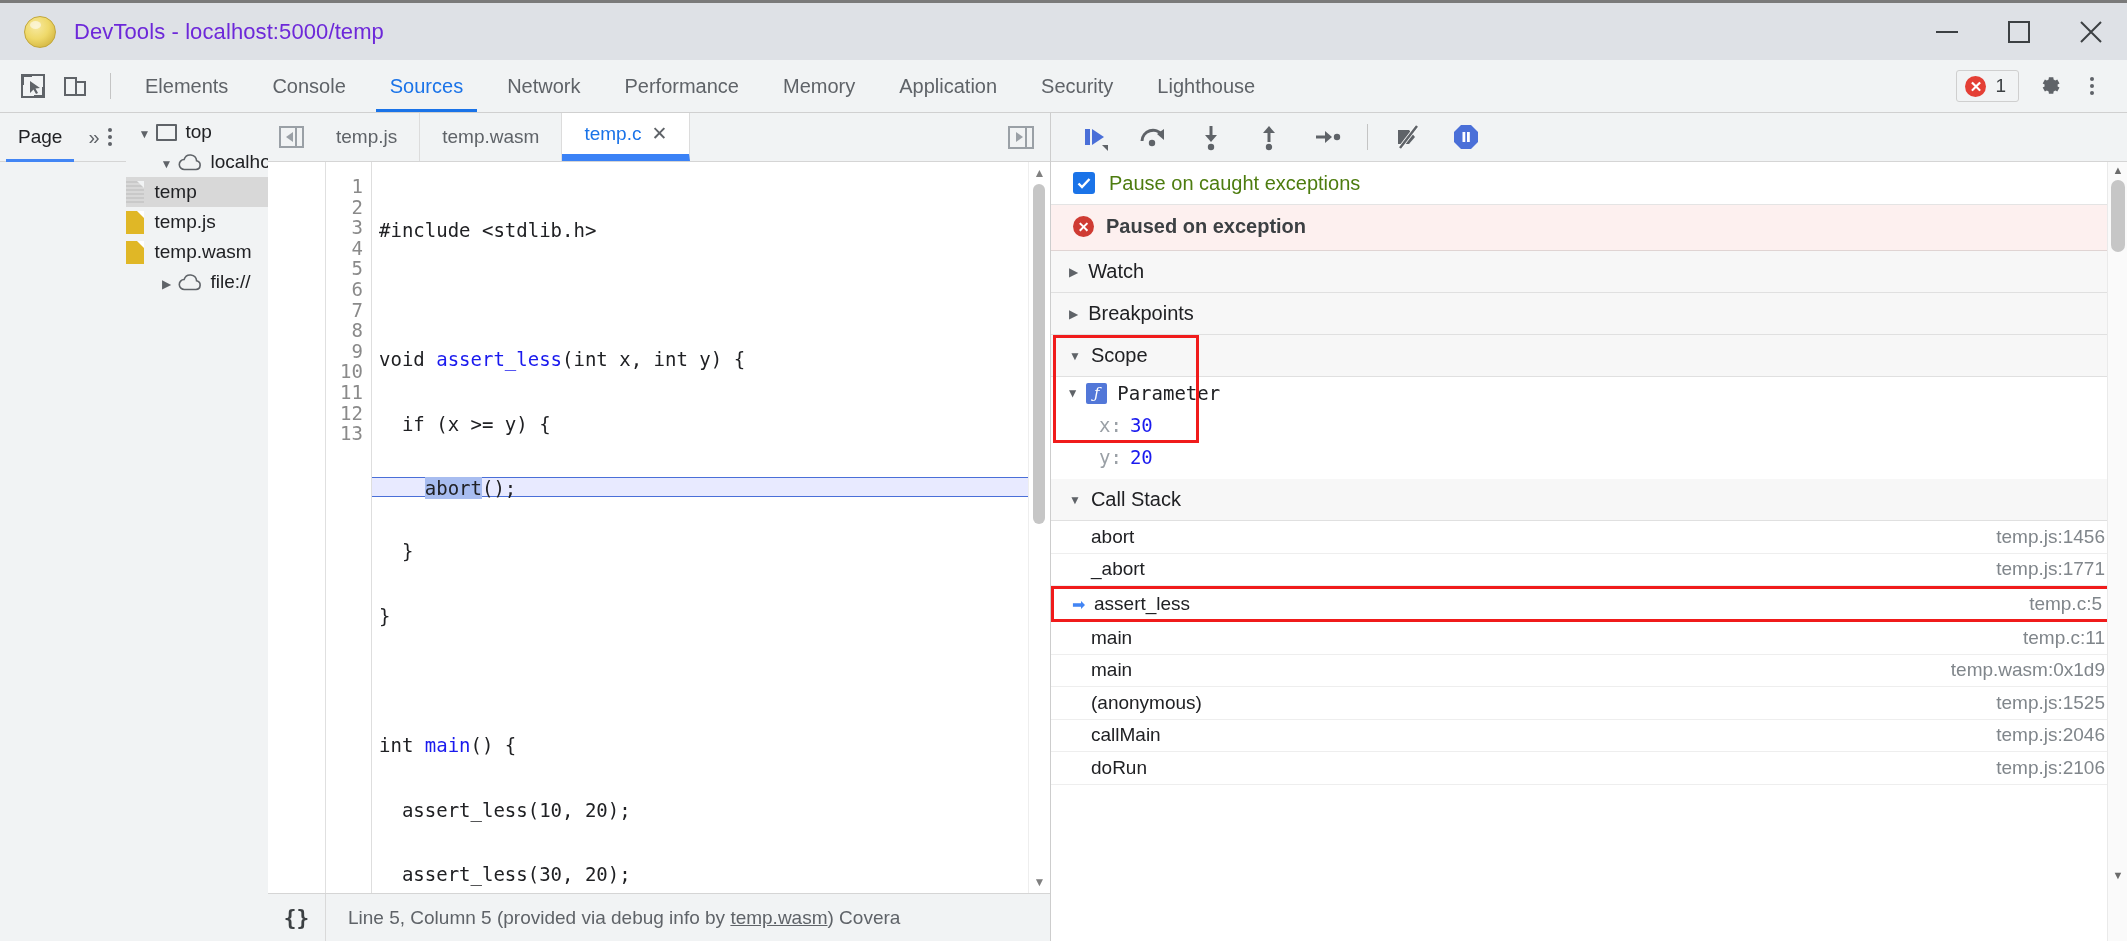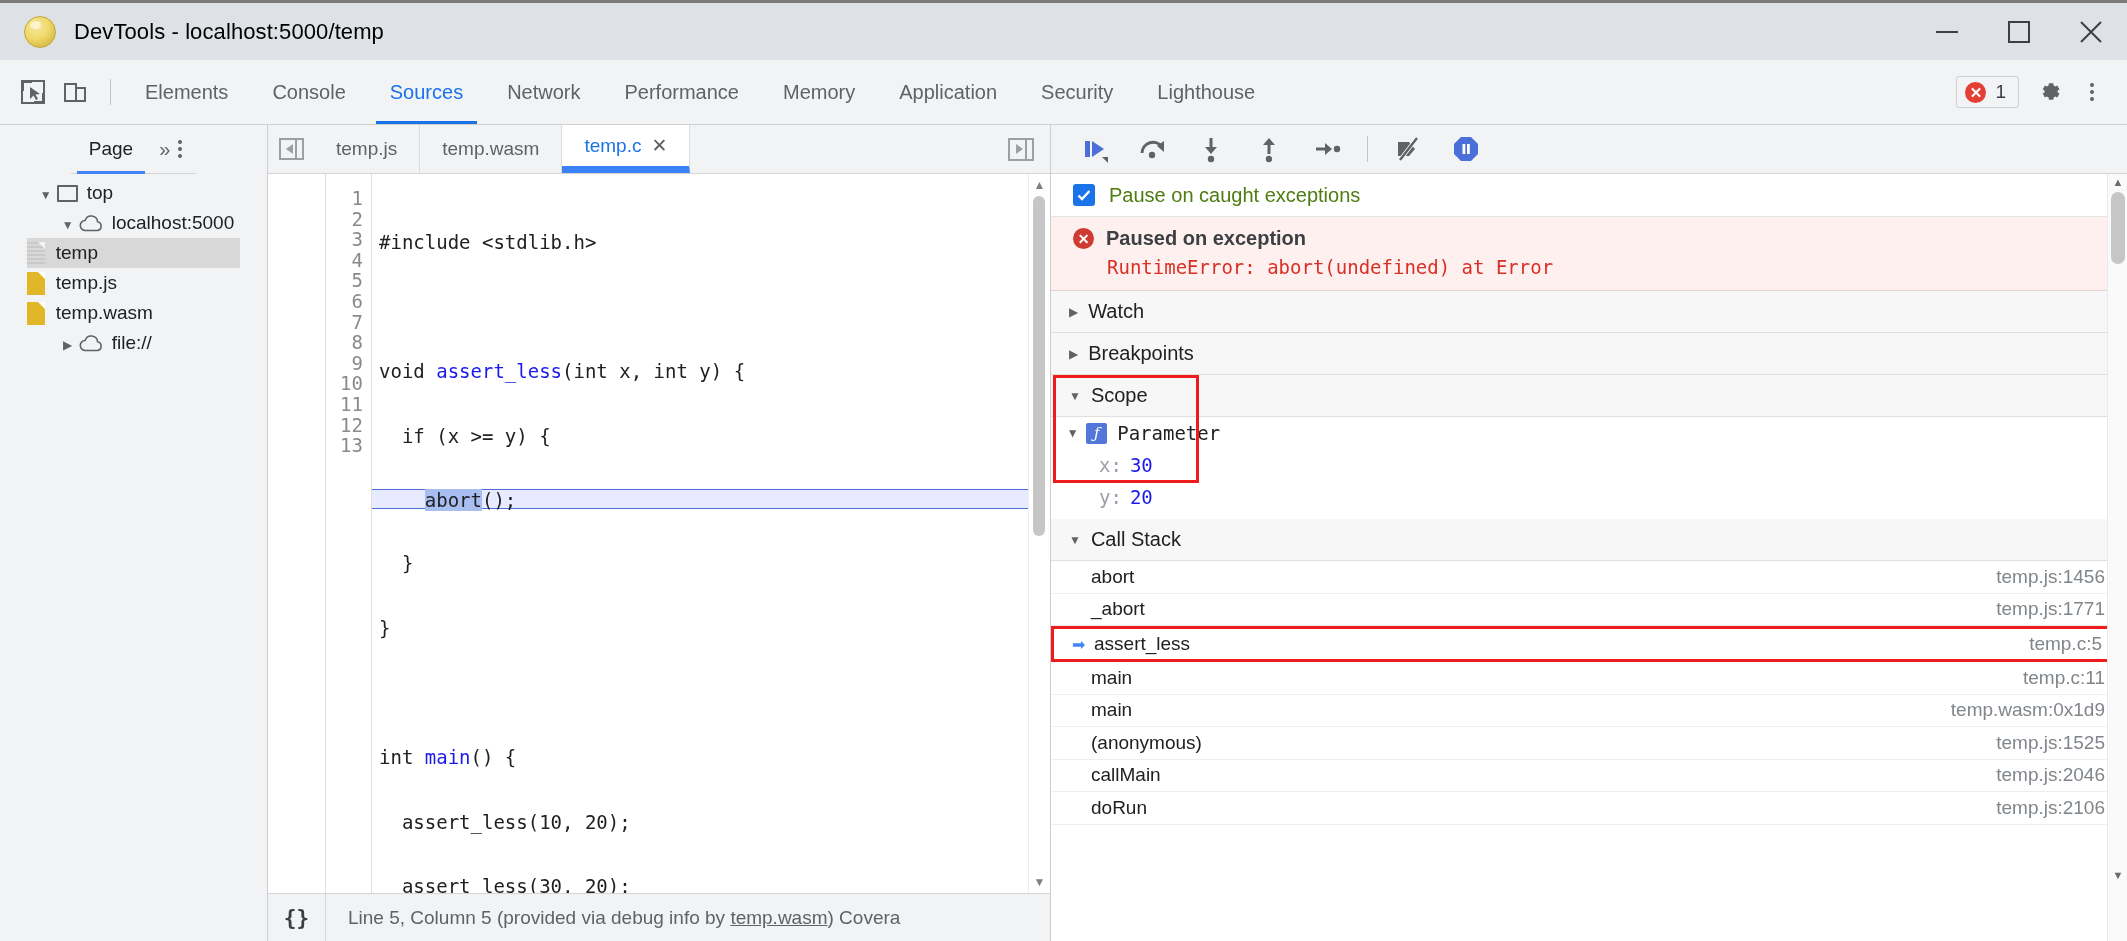--- a/index.html
+++ b/index.html
@@ -33,36 +33,36 @@
     flex: 0 0 auto;
     position: relative;
   }
   .win-logo::after {
     content: "";
     position: absolute; left: 5px; top: 4px;
     width: 11px; height: 8px; border-radius: 50%;
     background: rgba(255,255,255,0.55);
   }
   .win-title {
-    font-size: 22px; color: #000000; letter-spacing: 0.1px;
+    font-size: 22px; color: #6d28d9; letter-spacing: 0.1px;
   }
   .win-controls {
     position: absolute; right: 0; top: 0; height: 57px;
     display: flex; align-items: center;
   }
   .win-btn {
     width: 72px; height: 57px;
     display: flex; align-items: center; justify-content: center;
     cursor: default;
   }
   .win-btn svg { display: block; }
 
   
   .tabstrip {
-    height: 65px;
+    height: 53px;
     background: #f1f3f4;
     border-bottom: 1px solid #d0d0d0;
     display: flex; align-items: stretch;
     flex: 0 0 auto;
     position: relative;
   }
   .tool-icons {
     display: flex; align-items: center;
     padding-left: 14px; gap: 4px;
   }
@@ -107,21 +107,21 @@
   
   .body {
     flex: 1 1 auto; display: flex; min-height: 0;
   }
 
   
   .navigator {
     width: 268px; flex: 0 0 268px;
     background: #f1f3f4;
     border-right: 1px solid #cdcdcd;
-    display: flex; flex-direction: column; align-items: center;
+    display: flex; 
   }
   .nav-header {
     height: 49px; display: flex; align-items: center;
     border-bottom: 1px solid #d5d5d5;
     position: relative;
   }
   .nav-tab {
     font-size: 19px; color: #202124;
     padding: 0 18px; height: 49px; display: flex; align-items: center;
     position: relative;
@@ -670,21 +670,20 @@
             </svg>
         </span>
         <span class="pause-label">Pause on caught exceptions</span>
       </div>
 
       <div class="exc-box">
         <div class="exc-title">
           <span class="exc-dot">✕</span>
           <span class="exc-h">Paused on exception</span>
         </div>
-        <div class="exc-msg">RuntimeError: abort(undefined) at Error</div>
       </div>
 
       <div class="sect">
         <div class="sect-head">
           <span class="tri">▶</span>
           <span>Watch</span>
         </div>
       </div>
 
       <div class="sect">

